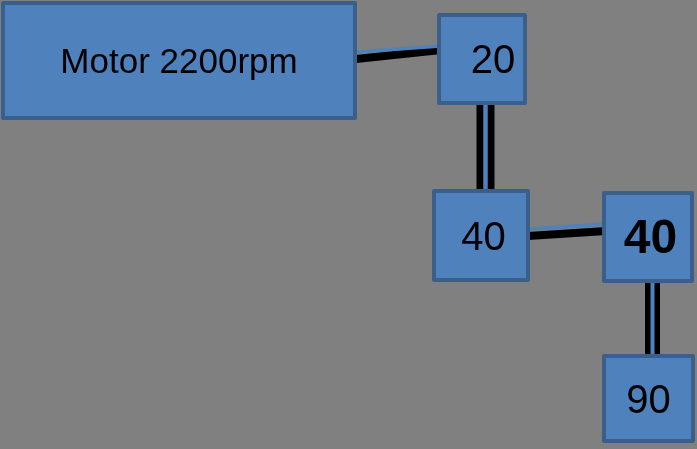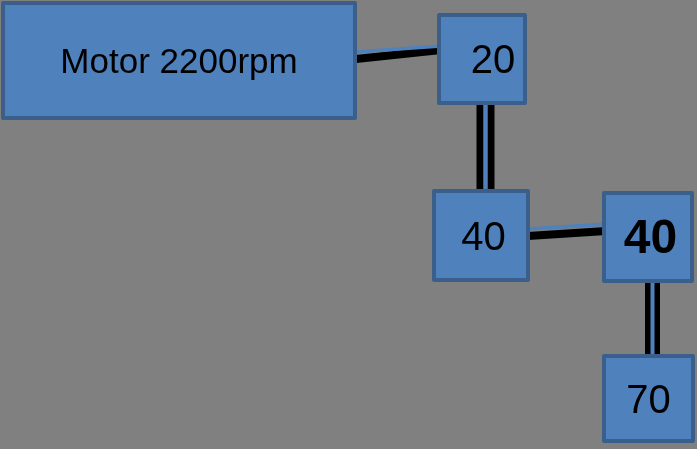--- a/index.html
+++ b/index.html
@@ -81,16 +81,16 @@
 
   <div class="node node-30">
     <span class="node-label">40</span>
   </div>
 
   <div class="node node-40">
     <span class="node-label">40</span>
   </div>
 
   <div class="node node-50">
-    <span class="node-label">70</span>
+    <span class="node-label">90</span>
   </div>
 
 </div>
 
 </body></html>

